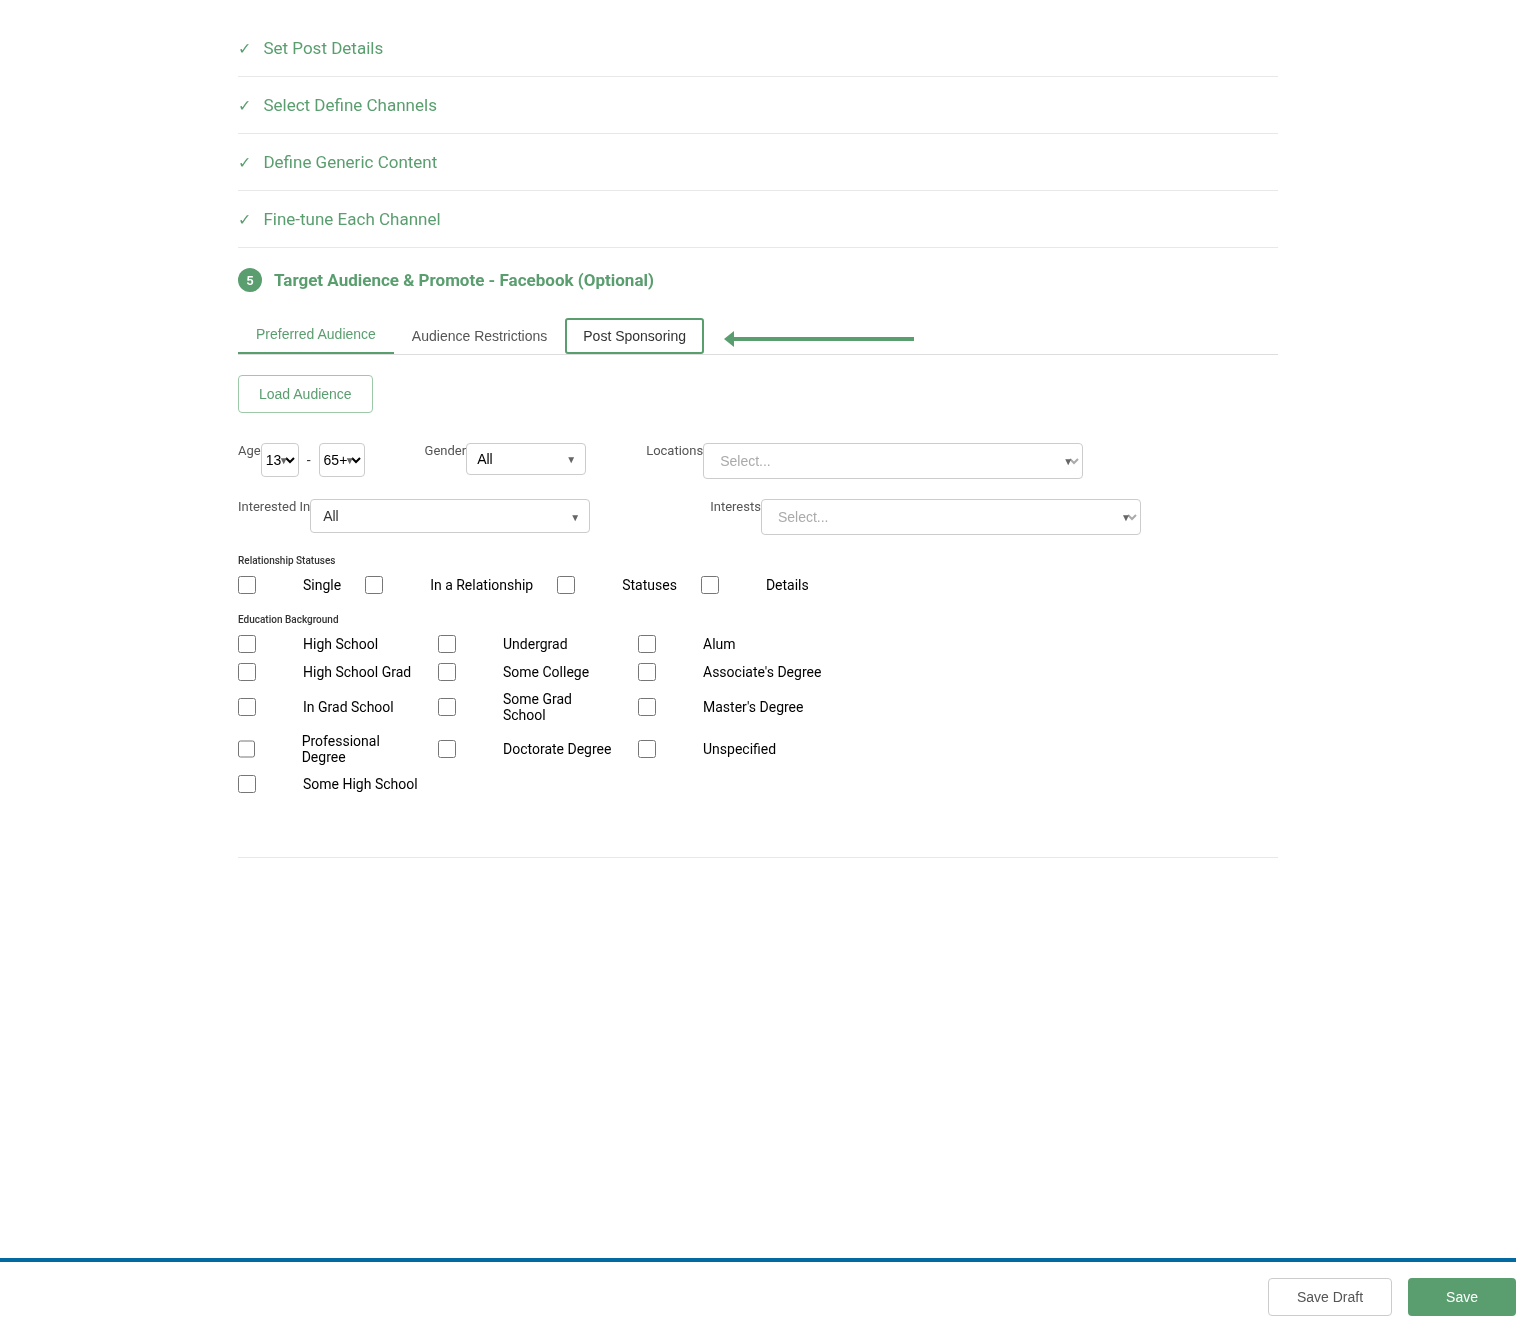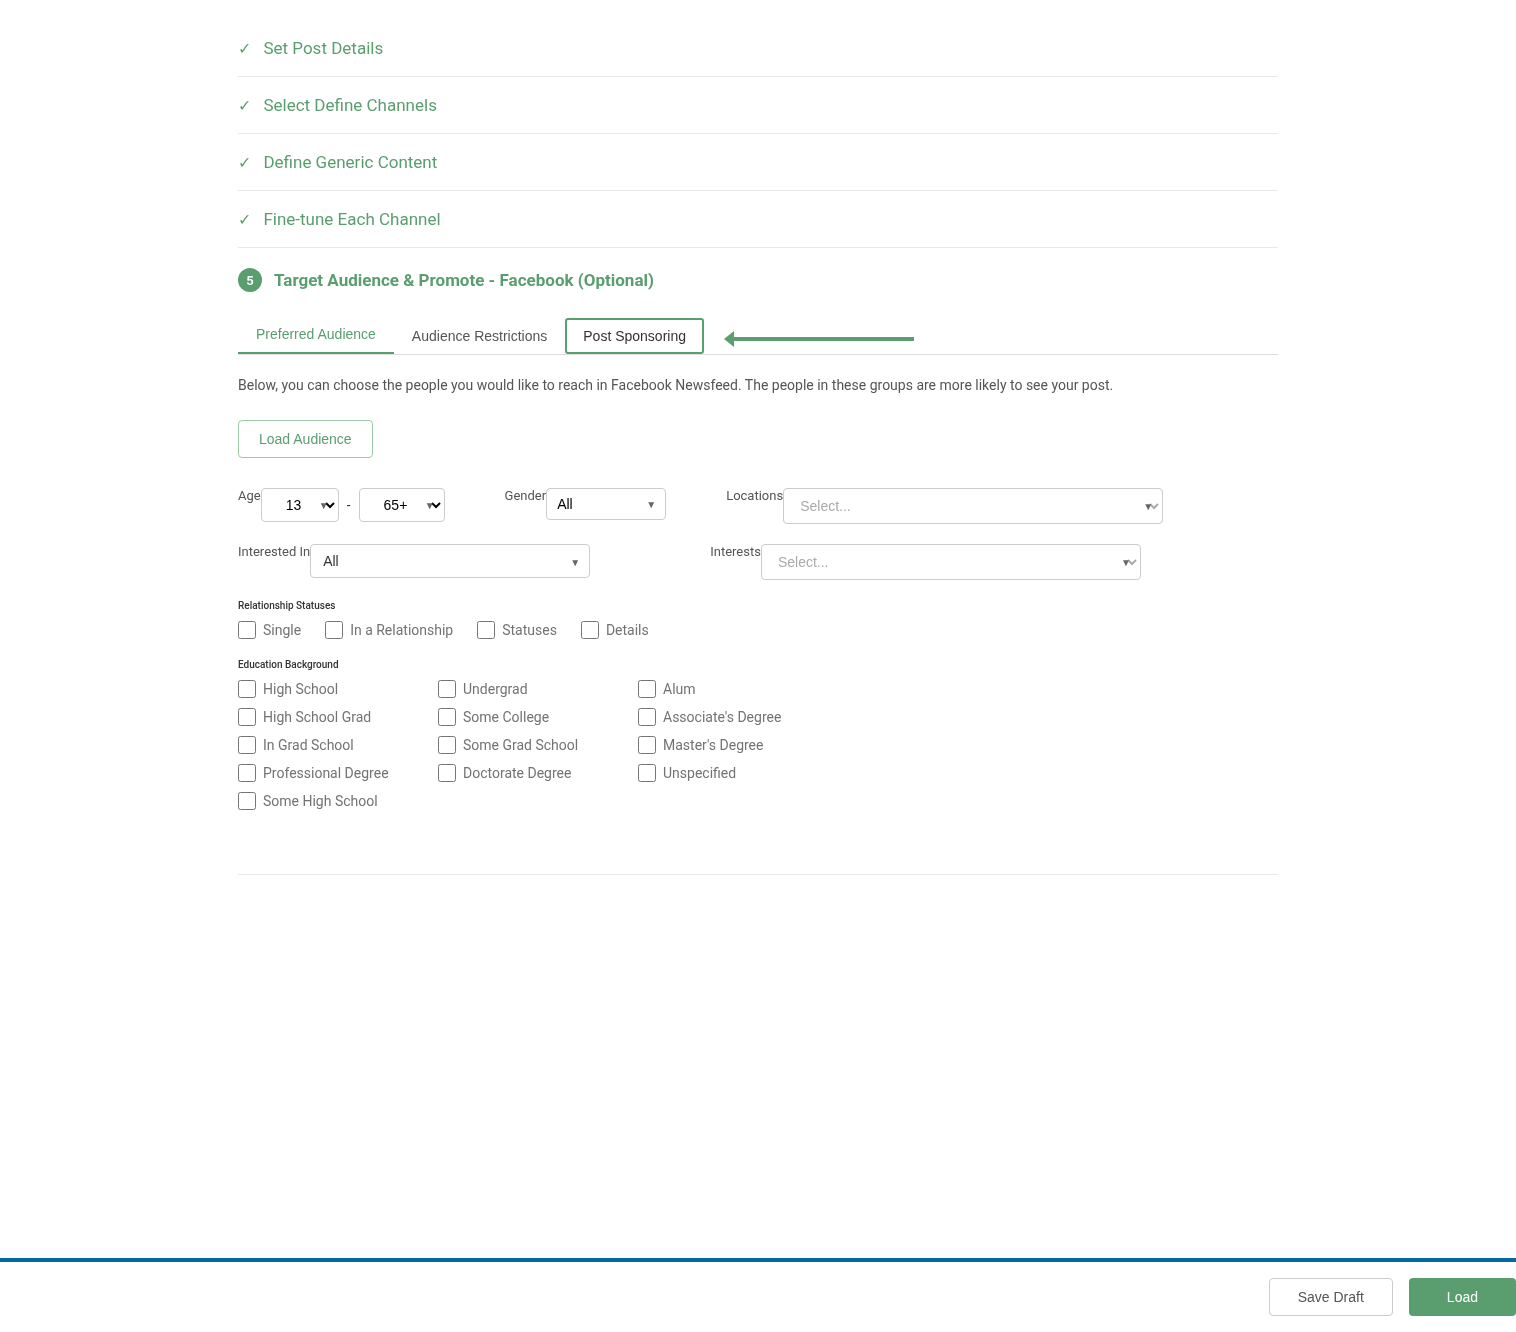--- a/index.html
+++ b/index.html
@@ -28,40 +28,40 @@
     .description { font-size: 14px; color: #555; margin-bottom: 24px; line-height: 1.5; }
     
     .load-audience-btn { background: #fff; border: 1px solid #9dc9a8; color: #5a9e6f; padding: 10px 20px; border-radius: 4px; font-size: 14px; cursor: pointer; margin-bottom: 30px; }
     
     .fields-row { display: flex; align-items: flex-start; gap: 60px; margin-bottom: 20px; }
     
     .field-group { display: flex; flex-direction: row; }
     .field-label { font-size: 13px; color: #555; margin-bottom: 6px; }
     
     .age-range { display: flex; align-items: center; gap: 8px; }
-    .age-select { border: 1px solid #ccc; border-radius: 4px; padding: 7px 20px; font-size: 14px; background: #fff; cursor: pointer; }
+    .age-select { border: 1px solid #ccc; border-radius: 4px; padding: 7px 0; font-size: 14px; background: #fff; cursor: pointer; }
     .age-dash { font-size: 14px; color: #333; }
     
     .gender-select { border: 1px solid #ccc; border-radius: 4px; padding: 7px 30px 7px 10px; font-size: 14px; background: #fff; cursor: pointer; min-width: 120px; appearance: none; }
     .select-wrapper { position: relative; display: inline-block; }
     .select-wrapper::after { content: '▼'; font-size: 10px; position: absolute; right: 10px; top: 50%; transform: translateY(-50%); pointer-events: none; color: #666; }
     
     .locations-group { flex: 1; max-width: 380px; }
     .interests-group { flex: 1; max-width: 380px; }
     
     .select-full { border: 1px solid #ccc; border-radius: 4px; padding: 8px 12px; font-size: 14px; width: 100%; background: #fff; cursor: pointer; color: #aaa; }
     .interested-in-select { width: 280px; border: 1px solid #ccc; border-radius: 4px; padding: 8px 12px; font-size: 14px; background: #fff; cursor: pointer; color: #333; appearance: none; }
     
     .relationship-section { margin-bottom: 20px; }
     .section-title { font-size: 10px; color: #333; font-weight: 500; margin-bottom: 10px; }
     
     .checkboxes-row { display: flex; gap: 24px; flex-wrap: wrap; }
     .checkbox-item { display: flex; align-items: center; gap: 7px; cursor: pointer; }
     .checkbox-item input[type="checkbox"] { width: 18px; height: 18px; border: 1px solid #9dc9a8; border-radius: 3px; cursor: pointer; accent-color: #5a9e6f; }
-    .checkbox-label { font-size: 14px; color: #737373; }
+    .checkbox-label { font-size: 14px; color: #000000; margin-left: 40px; }
     
     .education-section { margin-bottom: 20px; }
     .education-grid { display: grid; grid-template-columns: 180px 180px 200px; gap: 10px 20px; }
     
     .bottom-bar { position: fixed; bottom: 0; left: 0; right: 0; background: #fff; border-top: 4px solid #0369a1; padding: 16px 0; display: flex; justify-content: flex-end; gap: 16px; }
     .save-draft-btn { background: #fff; border: 1px solid #ccc; color: #555; padding: 10px 28px; border-radius: 4px; font-size: 14px; cursor: pointer; }
     .next-btn { background: #5a9e6f; border: none; color: #fff; padding: 10px 38px; border-radius: 4px; font-size: 14px; cursor: pointer; font-weight: 500; }
     
     .two-col-layout { display: flex; gap: 60px; }
   </style>
@@ -104,21 +104,20 @@
 
         <div class="arrow-container">
           <svg width="200" height="30" viewBox="0 0 200 30">
             <line x1="190" y1="15" x2="10" y2="15" stroke="#5a9e6f" stroke-width="4"></line>
             <polygon points="10,7 10,23 0,15" fill="#5a9e6f"></polygon>
           </svg>
         </div>
       </div>
 
       
-      <p class="description">Below, you can choose the people you would like to reach in Facebook Newsfeed. The people in these groups are more likely to see your post.</p>
 
       
       <button class="load-audience-btn">Load Audience</button>
 
       
       <div class="fields-row">
         <div class="field-group">
           <span class="field-label">Age</span>
           <div class="age-range">
             <div class="select-wrapper">
@@ -259,14 +258,14 @@
           </div>
       </div>
 
     </div>
   </div>
 
 </div>
 
 <div class="bottom-bar">
   <button class="save-draft-btn">Save Draft</button>
-  <button class="next-btn">Load</button>
+  <button class="next-btn">Save</button>
 </div>
 
 </body></html>

